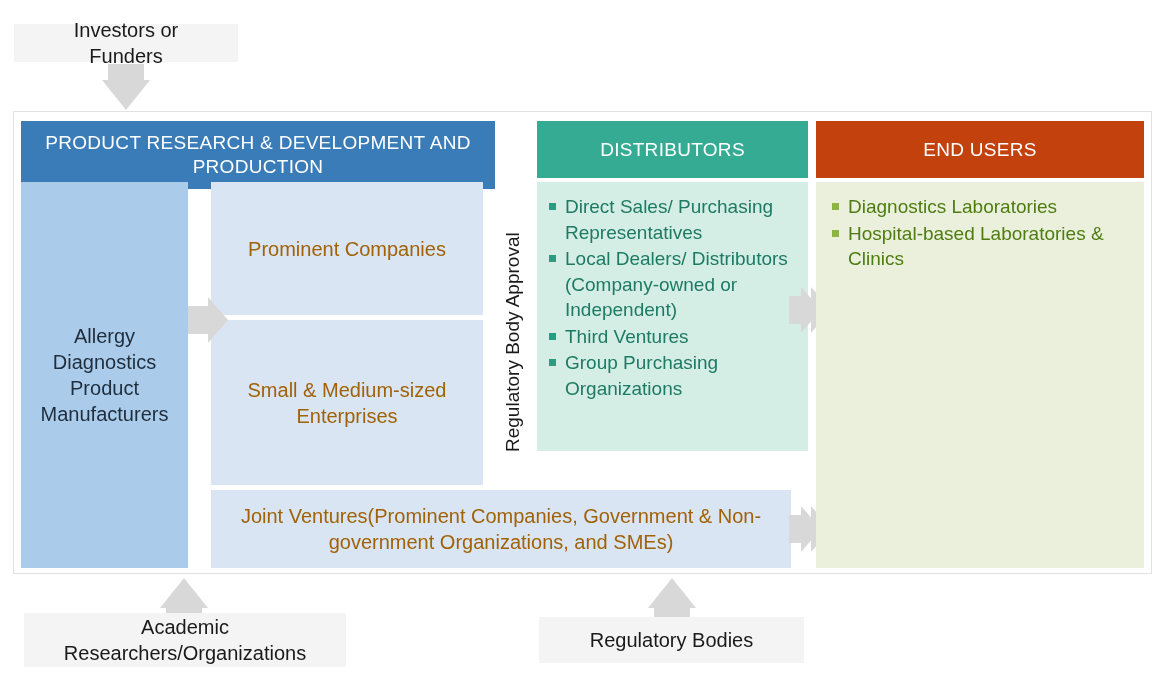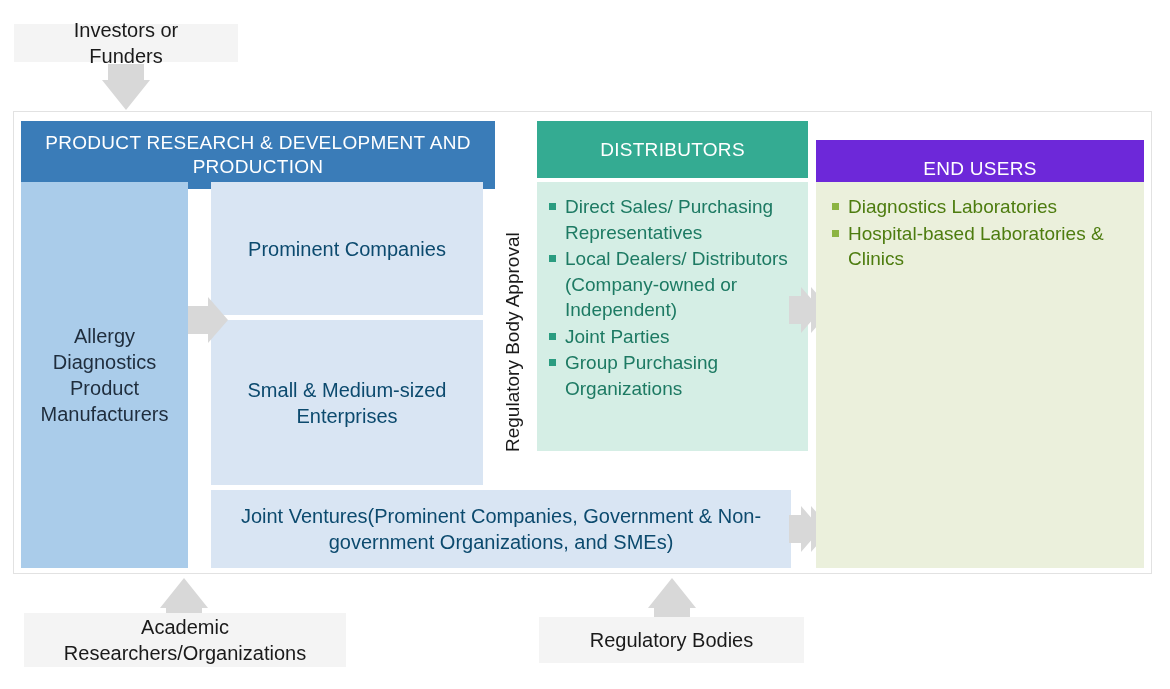--- a/index.html
+++ b/index.html
@@ -46,38 +46,38 @@
     font-size:19px;
     line-height:24px;
     letter-spacing:.3px;
     text-align:center;
     display:flex;align-items:center;justify-content:center;
     box-sizing:border-box;
     padding:4px 10px;
   }
   .head-blue{background:#3a7cb8;}
   .head-teal{background:#34ab92;}
-  .head-green{background:#6d28d9;margin-top:19px;}
+  .head-green{background:#c2410c;}
 
   
   .panel{position:absolute;box-sizing:border-box;}
   .p-midblue{background:#aaccea;}
   .p-lightblue{background:#d9e5f3;}
   .p-teal{background:#d5eee5;}
   .p-green{background:#ebf0dc;}
 
   .ctr-text{
     position:absolute;left:0;top:0;width:100%;height:100%;
     display:flex;align-items:center;justify-content:center;
     text-align:center;
     padding:6px 12px;
     box-sizing:border-box;
   }
   .t-dark{color:#1f2d3d;font-size:20px;line-height:26px;}
-  .t-blue{color:#0c4a6e;font-size:20px;line-height:26px;}
+  .t-blue{color:#a16207;font-size:20px;line-height:26px;}
 
   
   ul.bl{
     margin:0;padding:0;list-style:none;
     position:absolute;left:0;top:0;width:100%;
     box-sizing:border-box;
   }
   ul.bl li{
     position:relative;
     padding-left:18px;
@@ -169,21 +169,21 @@
   </div>
 
   <div class="col-head head-teal" style="left:537px;top:121px;width:271px;height:57px;">
     <span>DISTRIBUTORS</span>
   </div>
 
   <div class="panel p-teal" style="left:537px;top:182px;width:271px;height:269px;">
     <ul class="bl teal" style="padding:12px 10px 0 10px;">
       <li>Direct Sales/ Purchasing Representatives</li>
       <li>Local Dealers/ Distributors (Company-owned or Independent)</li>
-      <li>Joint Parties</li>
+      <li>Third Ventures</li>
       <li>Group Purchasing Organizations</li>
     </ul>
   </div>
 
   <div class="arrow" style="left:789px;top:287px;width:46px;height:46px;">
     <svg width="46" height="46" viewBox="0 0 46 46">
       <polygon points="0,9 12,9 12,0 32,23 12,46 12,37 0,37" fill="#d8d8d8"></polygon>
       <polygon points="22,0 42,23 22,46" fill="#d8d8d8"></polygon>
     </svg>
   </div>

